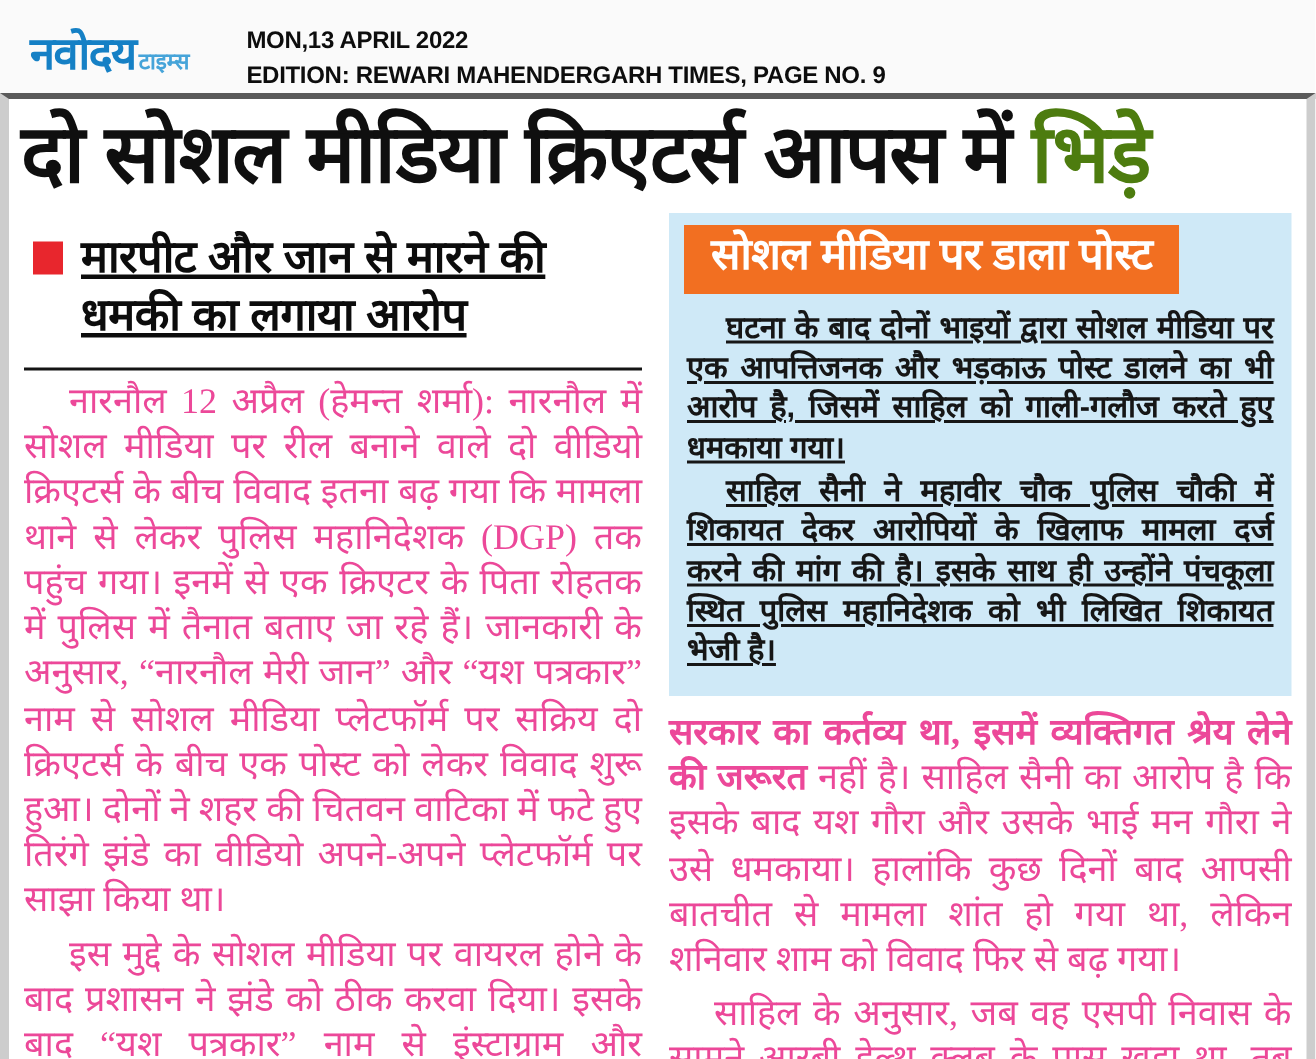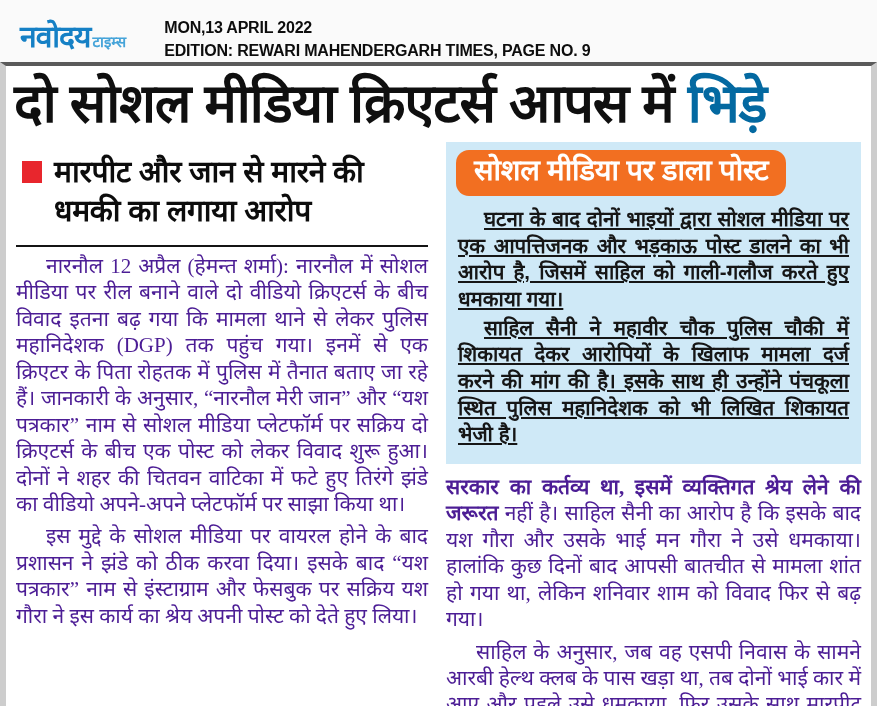--- a/index.html
+++ b/index.html
@@ -51,21 +51,21 @@
 
   h1.headline {
     margin: 6px 8px 4px;
     font-size: 54px;
     line-height: 1.18;
     font-weight: 700;
     color: #0f0f0f;
     letter-spacing: -1px;
     white-space: nowrap;
   }
-  h1.headline .blue { color: #0369a1; }
+  h1.headline .blue { color: #4d7c0f; }
 
   .cols {
     display: flex;
     gap: 18px;
     padding: 0 10px;
   }
   .col-left  { width: 412px; flex: none; }
   .col-right { flex: 1; min-width: 0; }
 
   
@@ -82,27 +82,28 @@
     background: #e8262d;
     flex: none;
     margin-top: 9px;
   }
   .subhead-text {
     font-weight: 700;
     font-size: 30px;
     line-height: 1.32;
     color: #0c0c0c;
     letter-spacing: -0.3px;
+    text-decoration: underline;
   }
 
   p.body {
     font-family: "Liberation Serif", serif;
-    font-size: 21px;
+    font-size: 24px;
     line-height: 1.26;
-    color: #4c1d95;
+    color: #ec4899;
     text-align: justify;
     margin: 0;
   }
   p.body + p.body { margin-top: 6px; }
   .indent { text-indent: 30px; }
 
   
   .highlight {
     background: #cfe9f7;
     padding: 8px 10px 14px 10px;
@@ -111,21 +112,20 @@
   .hl-title {
     display: inline-block;
     background: #f26f21;
     color: #ffffff;
     font-weight: 700;
     font-size: 29px;
     line-height: 1.15;
     padding: 4px 18px 9px 18px;
     margin-bottom: 8px;
     letter-spacing: -0.3px;
-    border-radius: 13px;
   }
   p.hl-body {
     font-family: "Liberation Sans", sans-serif;
     font-weight: 700;
     font-size: 20.5px;
     line-height: 1.3;
     color: #161616;
     text-align: justify;
     margin: 2px;
     text-indent: 26px;

